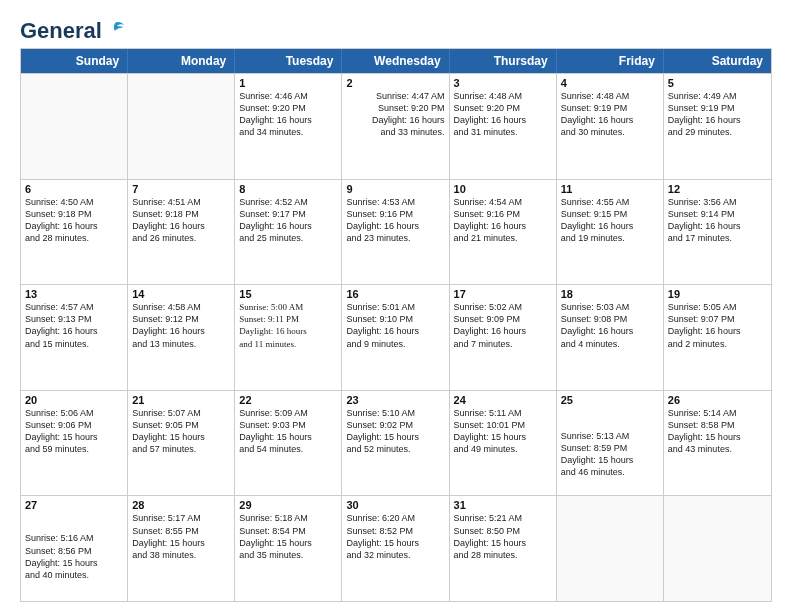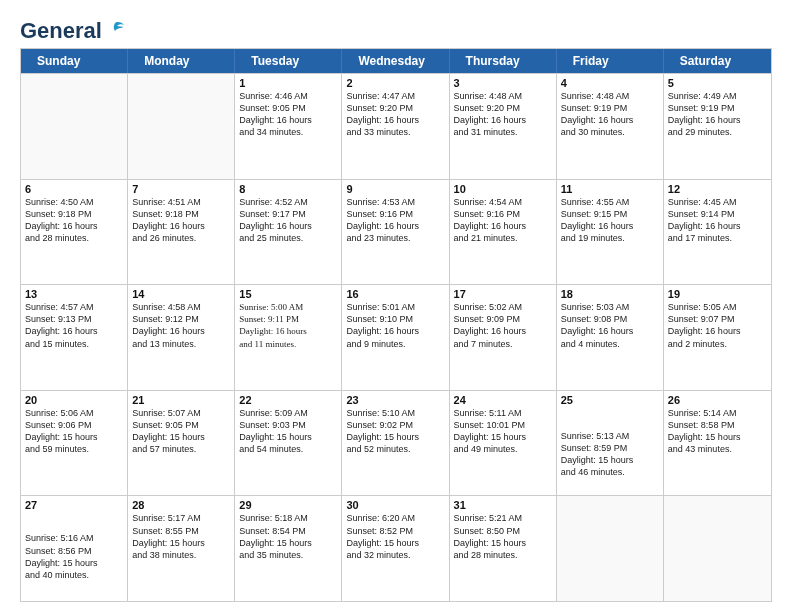--- a/index.html
+++ b/index.html
@@ -53,22 +53,22 @@
     }
     .cal-header {
       display: grid;
       grid-template-columns: repeat(7, 1fr);
       background: #2563a8;
     }
     .cal-header-cell {
       color: #fff;
       font-size: 12px;
       font-weight: bold;
-      padding: 5px 16px;
-      text-align: left;
+      padding: 5px 8px;
+      text-align: right;
       border-right: 1px solid #3d74bb;
     }
     .cal-header-cell:last-child { border-right: none; }
     .cal-body {
       flex: 1;
       display: flex;
       flex-direction: column;
     }
     .cal-row {
       display: grid;
@@ -130,27 +130,27 @@
         <div class="cal-header-cell">Friday</div>
         <div class="cal-header-cell">Saturday</div>
       </div>
     <div class="cal-body">
     <div class="cal-row">
           <div class="cal-cell empty"></div>
           <div class="cal-cell empty"></div>
           <div class="cal-cell">
             <span class="day-num">1</span>
             <div class="cell-text" style="white-space: pre-line;">Sunrise: 4:46 AM
-Sunset: 9:05 PM
+Sunset: 9:20 PM
 Daylight: 16 hours
 and 34 minutes.</div>
           </div>
           <div class="cal-cell">
             <span class="day-num">2</span>
-            <div class="cell-text" style="white-space: pre-line;">Sunrise: 4:47 AM
+            <div class="cell-text" style="white-space: pre-line; text-align: right;">Sunrise: 4:47 AM
 Sunset: 9:20 PM
 Daylight: 16 hours
 and 33 minutes.</div>
           </div>
           <div class="cal-cell">
             <span class="day-num">3</span>
             <div class="cell-text" style="white-space: pre-line;">Sunrise: 4:48 AM
 Sunset: 9:20 PM
 Daylight: 16 hours
 and 31 minutes.</div>
@@ -208,21 +208,21 @@
           </div>
           <div class="cal-cell">
             <span class="day-num">11</span>
             <div class="cell-text" style="white-space: pre-line;">Sunrise: 4:55 AM
 Sunset: 9:15 PM
 Daylight: 16 hours
 and 19 minutes.</div>
           </div>
           <div class="cal-cell">
             <span class="day-num">12</span>
-            <div class="cell-text" style="white-space: pre-line;">Sunrise: 4:45 AM
+            <div class="cell-text" style="white-space: pre-line;">Sunrise: 3:56 AM
 Sunset: 9:14 PM
 Daylight: 16 hours
 and 17 minutes.</div>
           </div>
         </div>
         <div class="cal-row">
           <div class="cal-cell">
             <span class="day-num">13</span>
             <div class="cell-text" style="white-space: pre-line;">Sunrise: 4:57 AM
 Sunset: 9:13 PM

